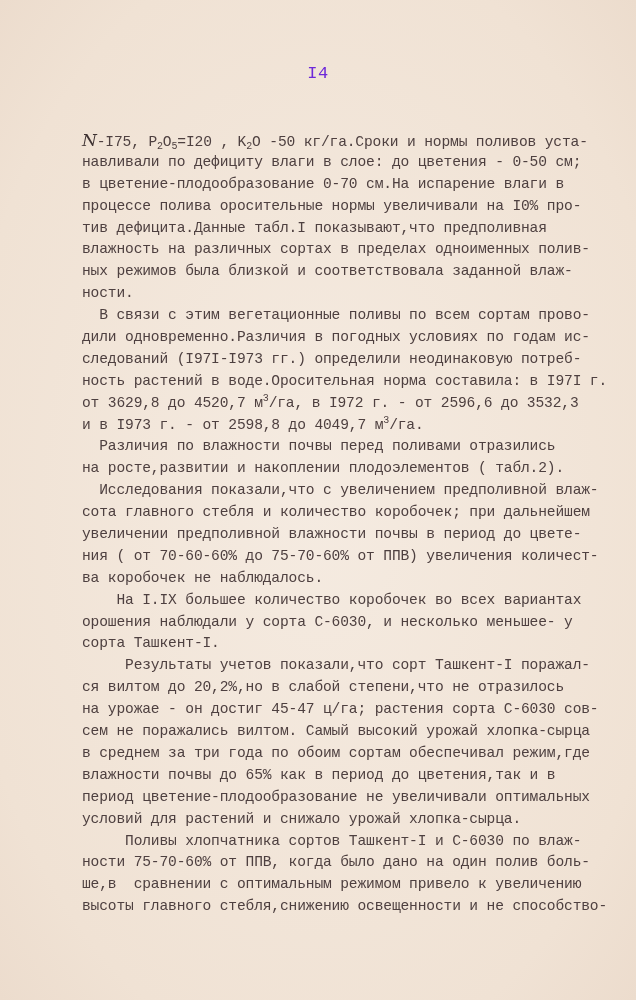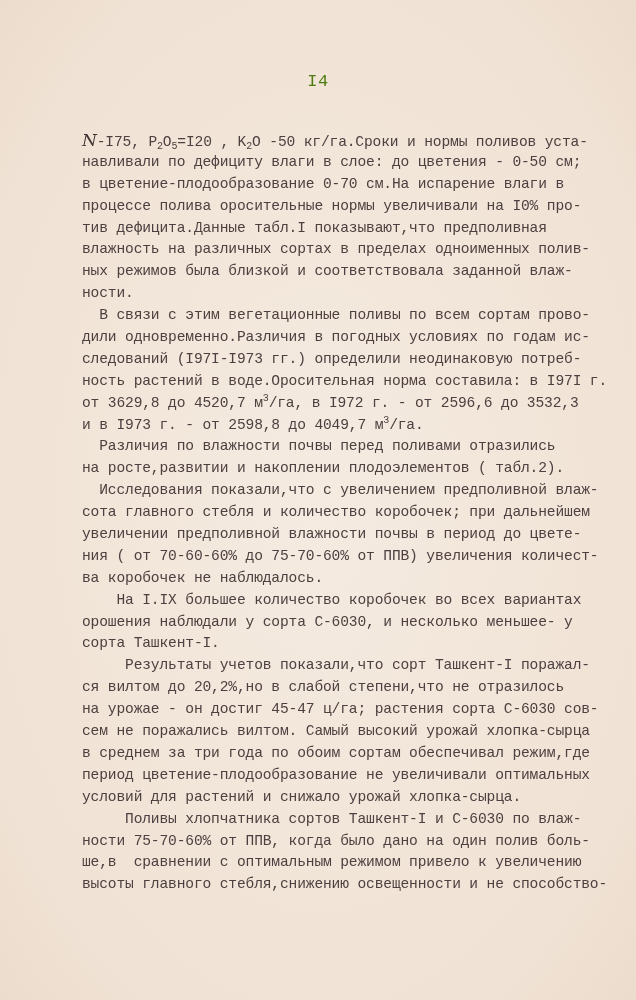--- a/index.html
+++ b/index.html
@@ -6,24 +6,24 @@
   body {
     width: 636px; height: 1000px; overflow: hidden;
     background: #f3e6da;
     background-image: radial-gradient(ellipse at 50% 50%, #f5ebe1 0%, #f0e2d4 80%, #ecdccd 100%);
     position: relative;
   }
   .page {
     position: absolute; left: 0; top: 0; width: 636px; height: 1000px;
   }
   .page-number {
-    position: absolute; left: 0; width: 636px; top: 72px;
+    position: absolute; left: 0; width: 636px; top: 64px;
     text-align: center;
     font-family: "Liberation Mono", "DejaVu Sans Mono", monospace;
-    font-size: 17px; color: #4d7c0f; letter-spacing: 0.5px;
+    font-size: 17px; color: #6d28d9; letter-spacing: 0.5px;
   }
   .body-text {
     position: absolute; left: 82px; top: 130px; width: 540px;
     font-family: "Liberation Mono", "DejaVu Sans Mono", monospace;
     font-size: 14.6px; line-height: 21.9px; color: #4e4040;
     letter-spacing: -0.15px;
   }
   .line { white-space: pre; height: 21.9px; }
   .l-first { position: relative; }
   .handN { font-family: "DejaVu Serif", serif; font-style: italic; font-size: 17px; color: #3e3232; }
@@ -62,20 +62,21 @@
     <div class="line">ния ( от 70-60-60% до 75-70-60% от ППВ) увеличения количест-</div>
     <div class="line">ва коробочек не наблюдалось.</div>
     <div class="line">    На I.IX большее количество коробочек во всех вариантах</div>
     <div class="line">орошения наблюдали у сорта С-6030, и несколько меньшее- у</div>
     <div class="line">сорта Ташкент-I.</div>
     <div class="line">     Результаты учетов показали,что сорт Ташкент-I поражал-</div>
     <div class="line">ся вилтом до 20,2%,но в слабой степени,что не отразилось</div>
     <div class="line">на урожае - он достиг 45-47 ц/га; растения сорта С-6030 сов-</div>
     <div class="line">сем не поражались вилтом. Самый высокий урожай хлопка-сырца</div>
     <div class="line">в среднем за три года по обоим сортам обеспечивал режим,где</div>
+    <div class="line">влажности почвы до 65% как в период до цветения,так и в</div>
     <div class="line">период цветение-плодообразование не увеличивали оптимальных</div>
     <div class="line">условий для растений и снижало урожай хлопка-сырца.</div>
     <div class="line">     Поливы хлопчатника сортов Ташкент-I и С-6030 по влаж-</div>
     <div class="line">ности 75-70-60% от ППВ, когда было дано на один полив боль-</div>
     <div class="line">ше,в  сравнении с оптимальным режимом привело к увеличению</div>
     <div class="line">высоты главного стебля,снижению освещенности и не способство-</div>
   </div>
 </div>
 
 </body></html>

